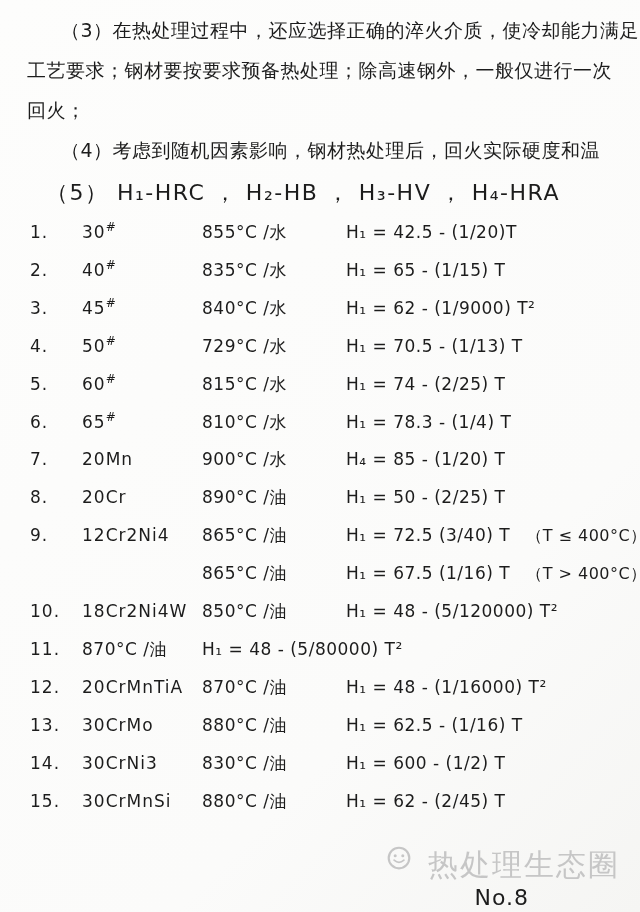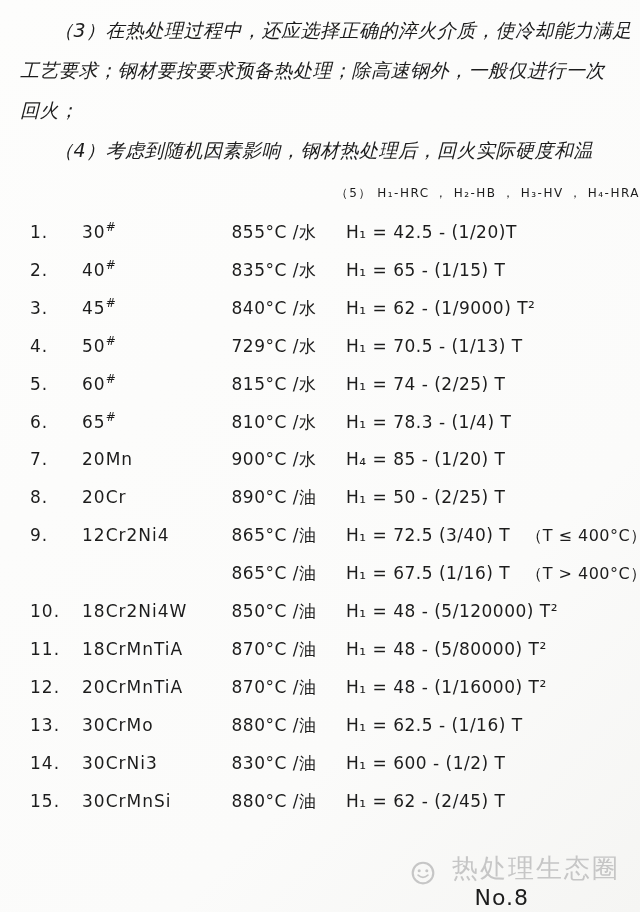--- a/index.html
+++ b/index.html
@@ -8,60 +8,59 @@
     width: 640px;
     height: 912px;
     margin: 0 auto;
     background: linear-gradient(135deg, #fdfdfc 0%, #fbfbfa 70%, #f5f5f3 100%);
     color: #1c1c1c;
     font-family: "DejaVu Sans", sans-serif;
     overflow: hidden;
     box-sizing: border-box;
     padding-top: 10px;
   }
-  .para { padding: 0 16px 0 20px; font-style: italic; }
+  .para { padding: 0 16px 0 27px; }
   .pline {
     font-size: 19px;
     line-height: 40px;
     letter-spacing: 0.5px;
     white-space: nowrap;
   }
   .pline.indent { text-indent: 34px; }
   .legend {
     padding-left: 46px;
-    font-size: 12px;
+    font-size: 22px;
     line-height: 46px;
     letter-spacing: 1.5px;
     white-space: nowrap;
-    text-align: right;
   }
   .steel-table { padding-left: 30px; margin-top: 4px; }
   .trow {
     display: grid;
     grid-template-columns: 52px 120px 144px auto;
     align-items: baseline;
     height: 38px;
     font-size: 17px;
     white-space: nowrap;
   }
   .c-no { letter-spacing: 1px; }
   .c-steel { letter-spacing: 1px; }
   .c-steel sup { font-size: 12px; }
-  .c-temp { letter-spacing: 0.5px; text-align: center; }
+  .c-temp { letter-spacing: 0.5px; }
   .c-formula { letter-spacing: 0.5px; }
   .cond { margin-left: 16px; font-size: 16px; }
   .watermark {
     position: absolute;
     right: 20px;
     bottom: 26px;
     display: flex;
-    align-items: flex-end;
+    align-items: flex-start;
     gap: 14px;
     color: #c6c6c6;
-    font-size: 26px;
+    font-size: 30px;
     letter-spacing: 2px;
     user-select: none;
   }
   .page-no {
     position: absolute;
     right: 111px;
     bottom: 2px;
     font-size: 22px;
     letter-spacing: 1px;
   }
@@ -145,21 +144,20 @@
         <span class="c-formula">H₁ = 67.5 (1/16) T<span class="cond">（T &gt; 400°C）</span></span>
       </div>
       <div class="trow">
         <span class="c-no">10.</span>
         <span class="c-steel">18Cr2Ni4W</span>
         <span class="c-temp">850°C /油</span>
         <span class="c-formula">H₁ = 48 - (5/120000) T²</span>
       </div>
       <div class="trow">
         <span class="c-no">11.</span>
-        <span class="c-steel">18CrMnTiA</span>
         <span class="c-temp">870°C /油</span>
         <span class="c-formula">H₁ = 48 - (5/80000) T²</span>
       </div>
       <div class="trow">
         <span class="c-no">12.</span>
         <span class="c-steel">20CrMnTiA</span>
         <span class="c-temp">870°C /油</span>
         <span class="c-formula">H₁ = 48 - (1/16000) T²</span>
       </div>
       <div class="trow">

